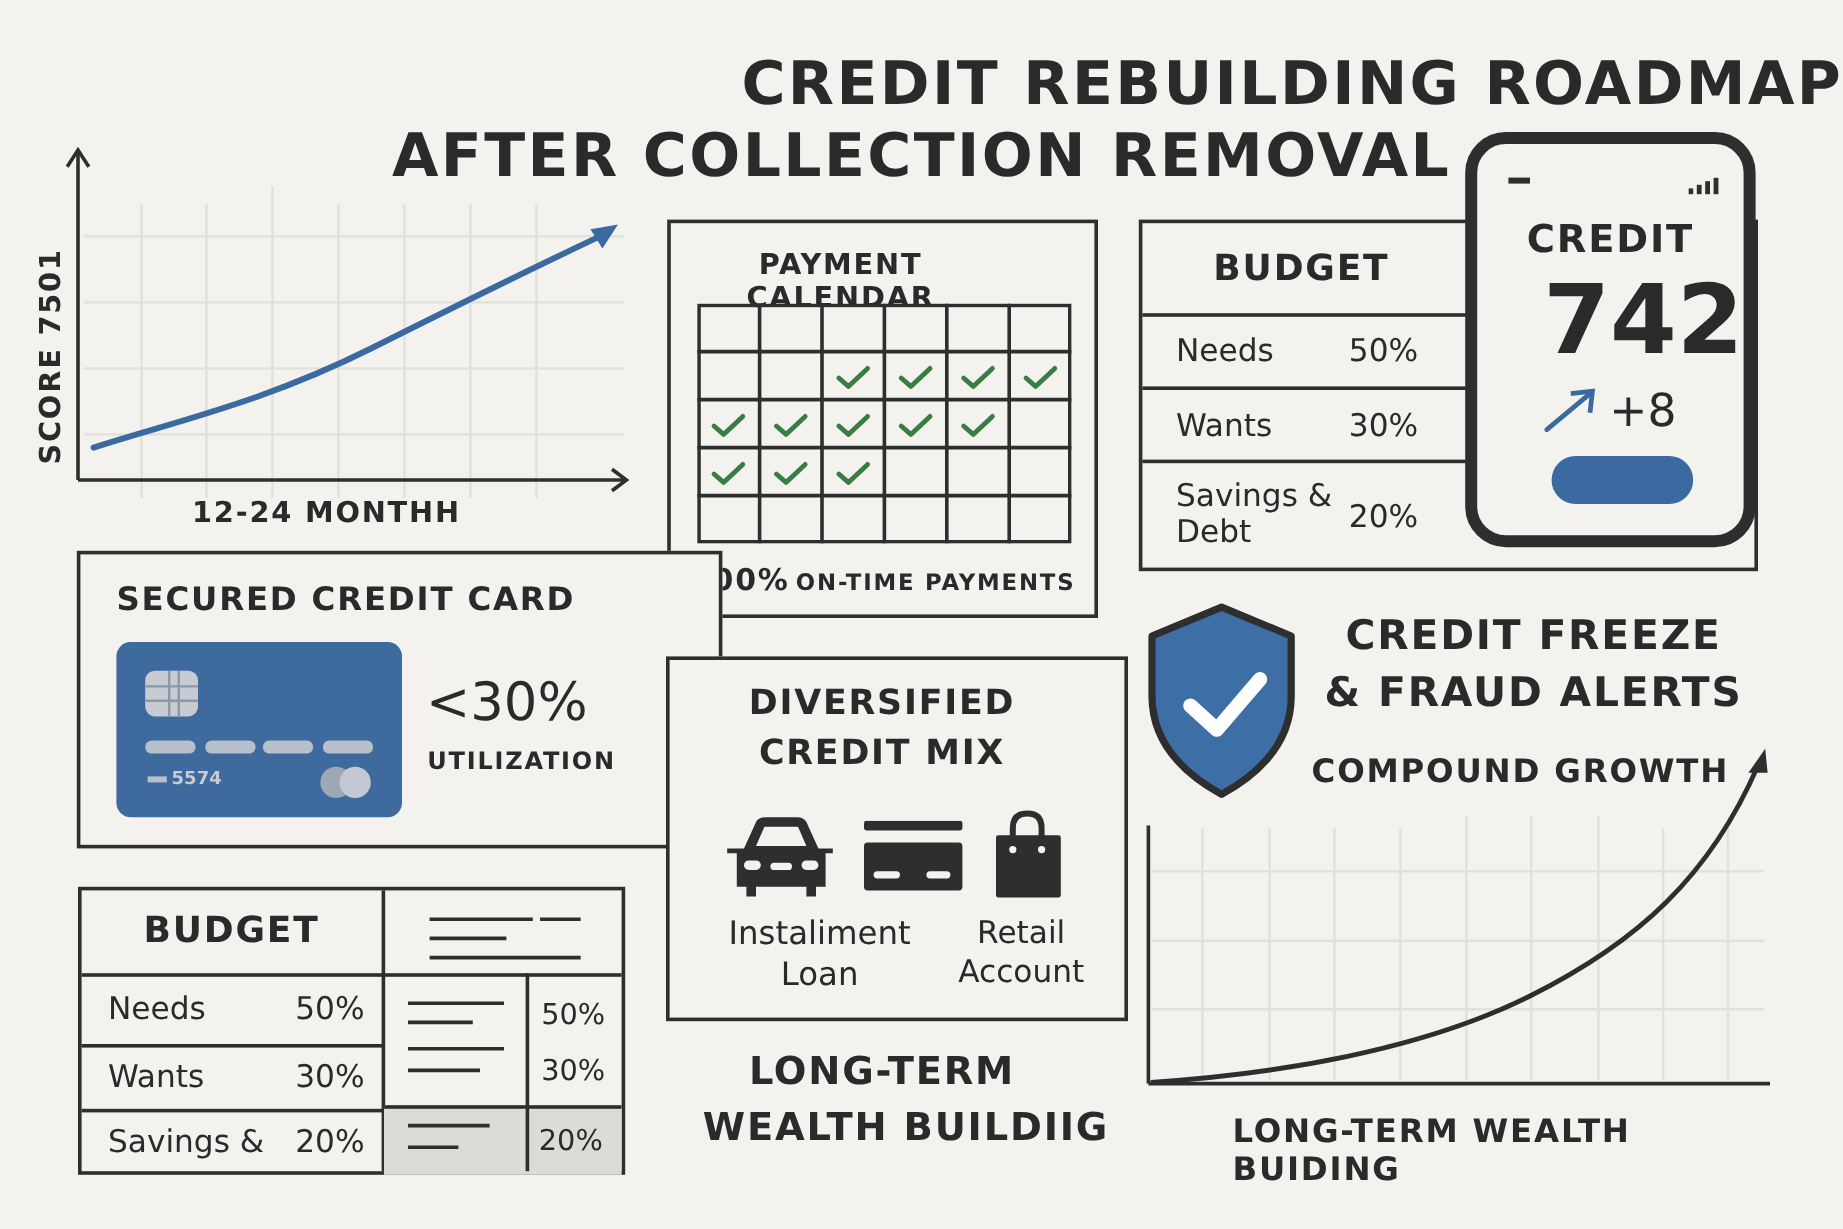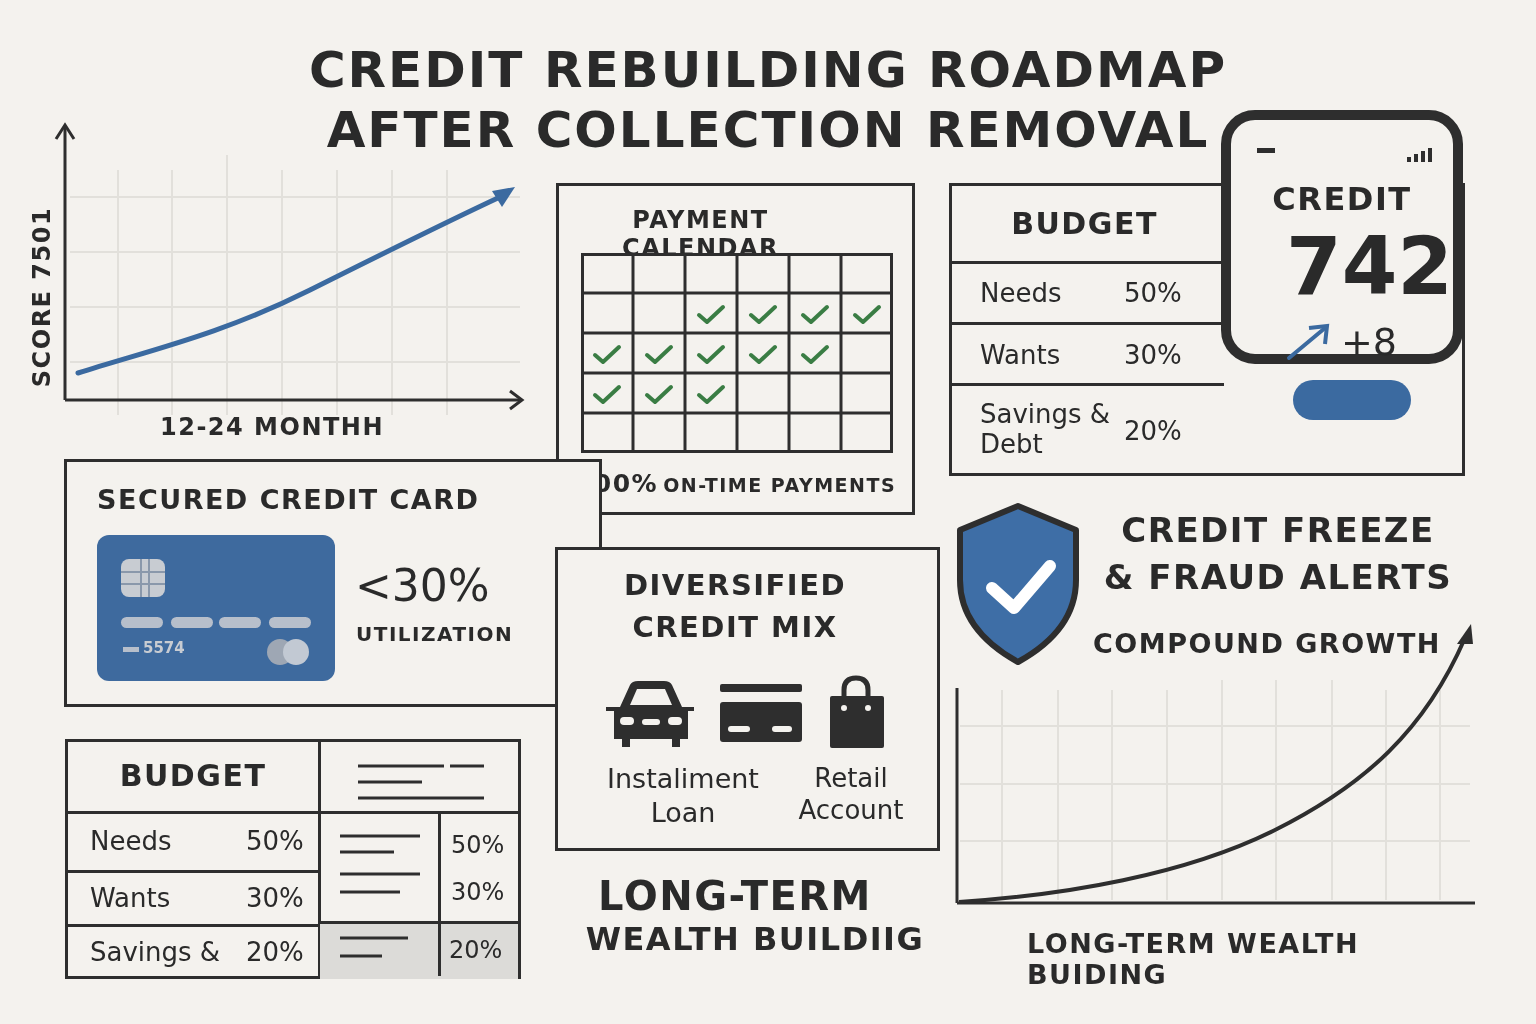--- a/index.html
+++ b/index.html
@@ -8,21 +8,21 @@
   .abs{position:absolute;}
   .title{left:0;width:1536px;text-align:center;font-weight:bold;font-size:50px;letter-spacing:2px;line-height:56px;color:#2a2a2a;}
   .box{position:absolute;border:3px solid #2e2e2e;background:#f4f2ee;box-sizing:border-box;}
   .hdr{font-weight:bold;letter-spacing:1.5px;color:#2a2a2a;}
   svg{display:block;}
   .cell-t{font-size:26px;color:#2a2a2a;}
 </style>
 </head>
 <body>
 
-<div class="abs title" style="top:42px;">CREDIT REBUILDING ROADMAP</div>
+<div class="abs title" style="top:42px;text-align:right;">CREDIT REBUILDING ROADMAP</div>
 <div class="abs title" style="top:102px;">AFTER COLLECTION REMOVAL</div>
 
 <div class="abs" style="left:20px;top:115px;width:520px;height:340px;">
   <svg width="520" height="340">
     <g stroke="#e2e0db" stroke-width="2">
       <line x1="98" y1="55" x2="98" y2="300"></line>
         <line x1="152" y1="55" x2="152" y2="300"></line>
       <line x1="207" y1="40" x2="207" y2="300"></line>
         <line x1="262" y1="55" x2="262" y2="300"></line>
       <line x1="317" y1="55" x2="317" y2="300"></line>
@@ -84,21 +84,21 @@
   <div class="abs" style="left:0;top:136px;width:272px;border-top:3px solid #2e2e2e;"></div>
   <div class="abs" style="left:0;top:197px;width:272px;border-top:3px solid #2e2e2e;"></div>
   <div class="abs cell-t" style="left:28px;top:92px;">Needs</div>
   <div class="abs cell-t" style="left:172px;top:92px;">50%</div>
   <div class="abs cell-t" style="left:28px;top:154px;">Wants</div>
   <div class="abs cell-t" style="left:172px;top:154px;">30%</div>
   <div class="abs cell-t" style="left:28px;top:213px;width:140px;line-height:30px;">Savings &amp; Debt</div>
   <div class="abs cell-t" style="left:172px;top:230px;">20%</div>
 </div>
 
-<div class="abs" style="left:1221px;top:110px;width:242px;height:254px;border:10px solid #2e2e2e;border-radius:34px;background:#f4f2ee;box-sizing:border-box;">
+<div class="abs" style="left:1221px;top:110px;width:242px;height:346px;border:10px solid #2e2e2e;border-radius:34px;background:#f4f2ee;box-sizing:border-box;">
   <div class="abs" style="left:26px;top:28px;width:18px;height:5px;background:#2e2e2e;"></div>
   <div class="abs" style="left:176px;top:28px;">
     <svg width="28" height="14">
         <rect x="0" y="9" width="4" height="5" fill="#2e2e2e"></rect>
         <rect x="7" y="6" width="4" height="8" fill="#2e2e2e"></rect>
         <rect x="14" y="3" width="4" height="11" fill="#2e2e2e"></rect>
         <rect x="21" y="0" width="4" height="14" fill="#2e2e2e"></rect>
       </svg>
   </div>
   <div class="abs hdr" style="left:0;width:222px;top:60px;text-align:center;font-size:32px;">CREDIT</div>
@@ -164,21 +164,21 @@
         <path d="M18,24 L18,16 Q18,4 30,4 Q42,4 42,16 L42,24" fill="none" stroke="#2e2e2e" stroke-width="5"></path>
         <rect x="4" y="22" width="54" height="52" rx="2" fill="#2e2e2e"></rect>
         <circle cx="18" cy="34" r="3" fill="#f4f2ee"></circle>
         <circle cx="42" cy="34" r="3" fill="#f4f2ee"></circle>
       </svg>
   </div>
   <div class="abs" style="left:20px;top:212px;width:210px;text-align:center;font-size:27px;line-height:34px;color:#2a2a2a;">Instaliment Loan</div>
   <div class="abs" style="left:232px;top:212px;width:122px;text-align:center;font-size:26px;line-height:32px;color:#2a2a2a;">Retail Account</div>
 </div>
 
-<div class="abs hdr" style="left:555px;width:360px;top:873px;text-align:center;font-size:40px;">LONG-TERM</div>
+<div class="abs hdr" style="left:555px;width:360px;top:873px;text-align:center;font-size:32px;">LONG-TERM</div>
 <div class="abs hdr" style="left:555px;width:400px;top:920px;text-align:center;font-size:32px;">WEALTH BUILDIIG</div>
 
 <div class="abs" style="left:948px;top:500px;">
   <svg width="140" height="170">
       <path d="M70,6 L128,30 L128,80 Q128,130 70,162 Q12,130 12,80 L12,30 Z" fill="#3e6ea6" stroke="#2e2e2e" stroke-width="6" stroke-linejoin="round"></path>
       <polyline points="44,88 66,108 102,66" fill="none" stroke="#ffffff" stroke-width="12" stroke-linecap="round" stroke-linejoin="round"></polyline>
     </svg>
 </div>
 <div class="abs hdr" style="left:1100px;width:356px;top:510px;text-align:center;font-size:34px;">CREDIT FREEZE</div>
 <div class="abs hdr" style="left:1100px;width:356px;top:557px;text-align:center;font-size:34px;">&amp; FRAUD ALERTS</div>

